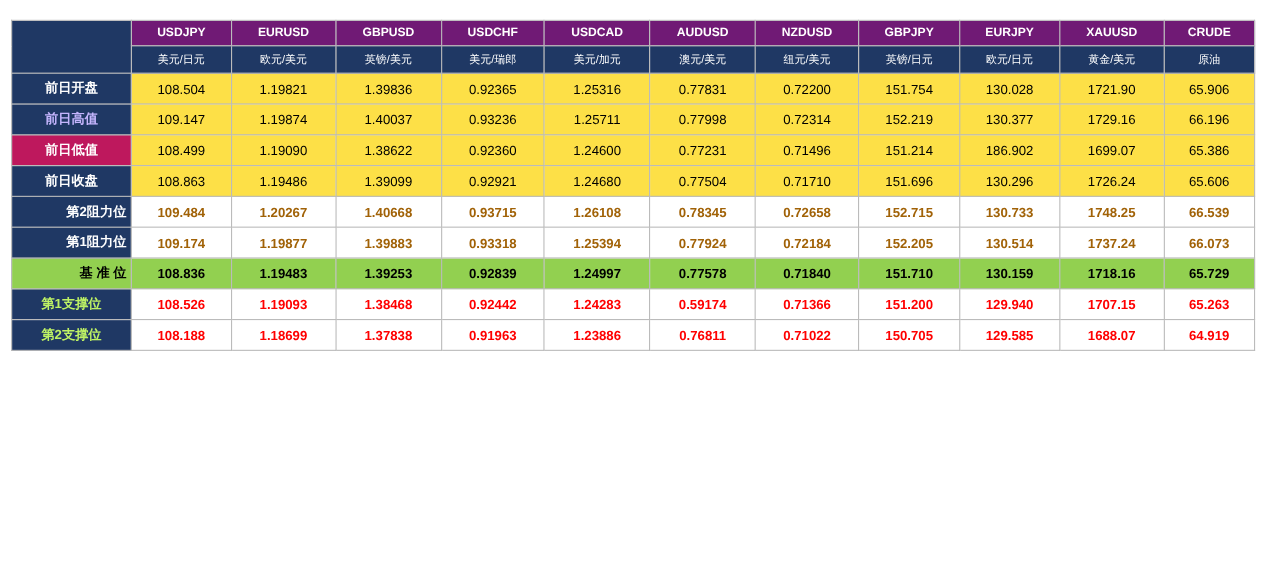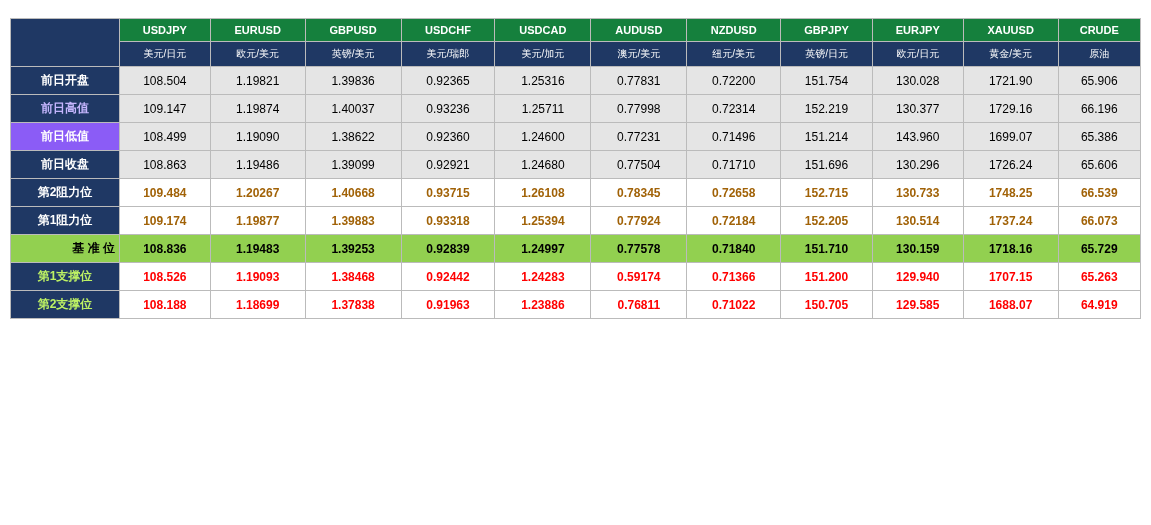--- a/index.html
+++ b/index.html
@@ -20,50 +20,51 @@
       width: 100%;
     }
     th, td {
       border: 1px solid #bbb;
       text-align: center;
       padding: 5px 4px;
       white-space: nowrap;
     }
     
     .header-symbol {
-      background: #15803d;
+      background: #701a75;
       color: #fff;
       font-weight: bold;
       font-size: 11px;
     }
     .header-sub {
       background: #1f3864;
       color: #fff;
       font-size: 10px;
       font-weight: normal;
     }
     .header-category {
       background: #1f3864;
       color: #fff;
       font-weight: bold;
     }
     
     .row-normal td {
-      background: #e5e5e5;
+      background: #fde047;
       color: #000;
     }
     
     .row-resistance td {
       background: #fff;
       color: #a16207;
       font-weight: bold;
     }
     .row-resistance td.label-cell {
       background: #1f3864;
       color: #fff;
+      text-align: right;
     }
     
     .row-base td {
       background: #92d050;
       color: #000;
       font-weight: bold;
     }
     .row-base td.label-cell {
       background: #92d050;
       color: #000;
@@ -140,30 +141,30 @@
         <td>0.93236</td>
         <td>1.25711</td>
         <td>0.77998</td>
         <td>0.72314</td>
         <td>152.219</td>
         <td>130.377</td>
         <td>1729.16</td>
         <td>66.196</td>
       </tr>
       <tr class="row-normal">
-        <td class="label-cell" style="background: #8b5cf6; color: rgb(255, 255, 255); font-weight: bold;">前日低值</td>
+        <td class="label-cell" style="background: #be185d; color: rgb(255, 255, 255); font-weight: bold;">前日低值</td>
         <td>108.499</td>
         <td>1.19090</td>
         <td>1.38622</td>
         <td>0.92360</td>
         <td>1.24600</td>
         <td>0.77231</td>
         <td>0.71496</td>
         <td>151.214</td>
-        <td>143.960</td>
+        <td>186.902</td>
         <td>1699.07</td>
         <td>65.386</td>
       </tr>
       <tr class="row-normal">
         <td class="label-cell" style="background: rgb(31, 56, 100); color: rgb(255, 255, 255); font-weight: bold;">前日收盘</td>
         <td>108.863</td>
         <td>1.19486</td>
         <td>1.39099</td>
         <td>0.92921</td>
         <td>1.24680</td>

